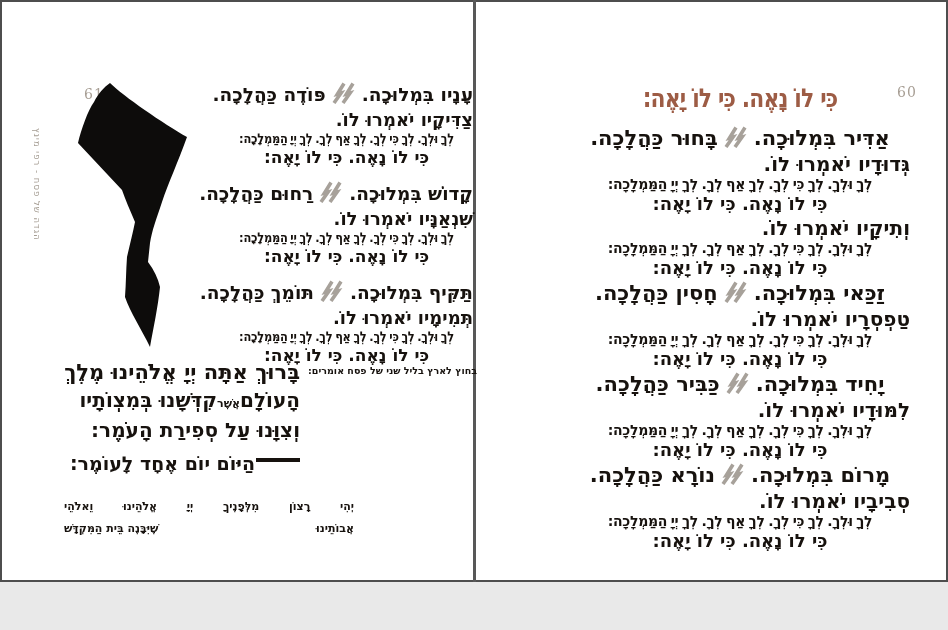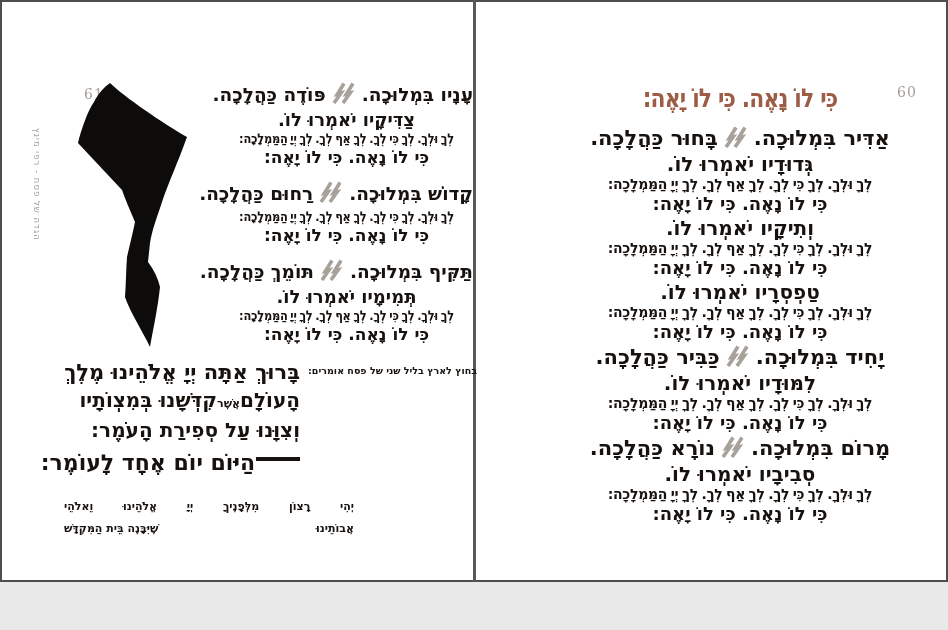--- a/index.html
+++ b/index.html
@@ -28,21 +28,21 @@
   #pg60-col{left:570px; top:83px; width:340px;}
   #pg61-col{left:220px; top:82px; width:253px;}
 
   .song-title{
     font-size:26px; line-height:30px; color:#9d5c45;
     letter-spacing:-1px; transform:scaleX(.84); transform-origin:center;
     white-space:nowrap; margin-bottom:13px;
   }
   .stanza{margin-bottom:3px;}
   .l1{font-size:21px; line-height:23px; white-space:nowrap;}
-  .l2{font-size:20px; line-height:22px; white-space:nowrap;}
+  .l2{font-size:20px; line-height:22px; white-space:nowrap;text-align:right;}
   .l3{font-size:14px; line-height:18px; letter-spacing:-.3px; word-spacing:-1px; white-space:nowrap;}
   .l4{font-size:18px; line-height:21px; white-space:nowrap;}
 
   #pg61-col .stanza{margin-bottom:13px;}
   #pg61-col .l1{font-size:18.5px; line-height:22px;}
   #pg61-col .l2{font-size:18px; line-height:21px;}
   #pg61-col .l3{font-size:13px; line-height:17px; transform:scaleX(.88); transform-origin:center;}
   #pg61-col .l4{font-size:17px; line-height:21px;}
 
   .orn{display:inline-block; margin:0 5px; vertical-align:-3px;}
@@ -55,21 +55,21 @@
   .bless-l2,.bless-l3{font-size:20px; line-height:27px; white-space:nowrap;}
   .sm-inline{font-size:11px; font-weight:bold;}
   .instr{
     position:absolute; left:229px; top:8px; width:180px;
     font-size:9.5px; line-height:12px; text-align:right; direction:rtl;
     letter-spacing:0; white-space:nowrap;
   }
   .omer-count{
     position:absolute; left:78px; top:450px; width:222px;
     direction:rtl; text-align:right; font-weight:bold;
-    font-size:22px; line-height:26px; white-space:nowrap;
+    font-size:19px; line-height:26px; white-space:nowrap;
   }
   .hbar{display:inline-block; width:44px; border-top:4px solid #17120e; vertical-align:.42em; margin-left:1px;}
   .yehi{
     position:absolute; left:64px; top:496px; width:290px;
     direction:rtl; font-weight:bold; font-size:11px; line-height:21.5px;
   }
   .yehi-just{text-align:justify; text-align-last:justify; white-space:nowrap;}
   .yehi-split{display:flex; justify-content:space-between;}
 </style>
 </head>
@@ -115,20 +115,21 @@
       <div class="l4">כִּי לוֹ נָאֶה. כִּי לוֹ יָאֶה:</div>
     </div>
 
     <div class="stanza">
       <div class="l1">
         <span>קָדוֹשׁ בִּמְלוּכָה.</span><span class="orn"><svg width="26" height="22" viewBox="0 0 26 22">
               <path d="M3 21 L10 11 L6.5 12 L13 1.5" fill="none" stroke="#a7a19a" stroke-width="3.6"></path>
               <path d="M12 21 L19 11 L15.5 12 L22 1.5" fill="none" stroke="#a7a19a" stroke-width="3.6"></path>
             </svg></span><span>רַחוּם כַּהֲלָכָה.</span>
       </div>
+      <div class="l2">שִׁנְאַנָּיו יֹאמְרוּ לוֹ.</div>
       <div class="l3">לְךָ וּלְךָ. לְךָ כִּי לְךָ. לְךָ אַף לְךָ. לְךָ יְיָ הַמַּמְלָכָה:</div>
       <div class="l4">כִּי לוֹ נָאֶה. כִּי לוֹ יָאֶה:</div>
     </div>
 
     <div class="stanza">
       <div class="l1">
         <span>תַּקִּיף בִּמְלוּכָה.</span><span class="orn"><svg width="26" height="22" viewBox="0 0 26 22">
               <path d="M3 21 L10 11 L6.5 12 L13 1.5" fill="none" stroke="#a7a19a" stroke-width="3.6"></path>
               <path d="M12 21 L19 11 L15.5 12 L22 1.5" fill="none" stroke="#a7a19a" stroke-width="3.6"></path>
             </svg></span><span>תּוֹמֵךְ כַּהֲלָכָה.</span>
@@ -175,20 +176,26 @@
       <div class="l4">כִּי לוֹ נָאֶה. כִּי לוֹ יָאֶה:</div>
     </div>
 
     <div class="stanza">
       <div class="l2">וְתִיקָיו יֹאמְרוּ לוֹ.</div>
       <div class="l3">לְךָ וּלְךָ. לְךָ כִּי לְךָ. לְךָ אַף לְךָ. לְךָ יְיָ הַמַּמְלָכָה:</div>
       <div class="l4">כִּי לוֹ נָאֶה. כִּי לוֹ יָאֶה:</div>
     </div>
 
     <div class="stanza">
+      <div class="l1">
+        <span>זַכַּאי בִּמְלוּכָה.</span><span class="orn"><svg width="26" height="22" viewBox="0 0 26 22">
+              <path d="M3 21 L10 11 L6.5 12 L13 1.5" fill="none" stroke="#a7a19a" stroke-width="3.6"></path>
+              <path d="M12 21 L19 11 L15.5 12 L22 1.5" fill="none" stroke="#a7a19a" stroke-width="3.6"></path>
+            </svg></span><span>חָסִין כַּהֲלָכָה.</span>
+      </div>
       <div class="l2">טַפְסְרָיו יֹאמְרוּ לוֹ.</div>
       <div class="l3">לְךָ וּלְךָ. לְךָ כִּי לְךָ. לְךָ אַף לְךָ. לְךָ יְיָ הַמַּמְלָכָה:</div>
       <div class="l4">כִּי לוֹ נָאֶה. כִּי לוֹ יָאֶה:</div>
     </div>
 
     <div class="stanza">
       <div class="l1">
         <span>יָחִיד בִּמְלוּכָה.</span><span class="orn"><svg width="26" height="22" viewBox="0 0 26 22">
               <path d="M3 21 L10 11 L6.5 12 L13 1.5" fill="none" stroke="#a7a19a" stroke-width="3.6"></path>
               <path d="M12 21 L19 11 L15.5 12 L22 1.5" fill="none" stroke="#a7a19a" stroke-width="3.6"></path>

